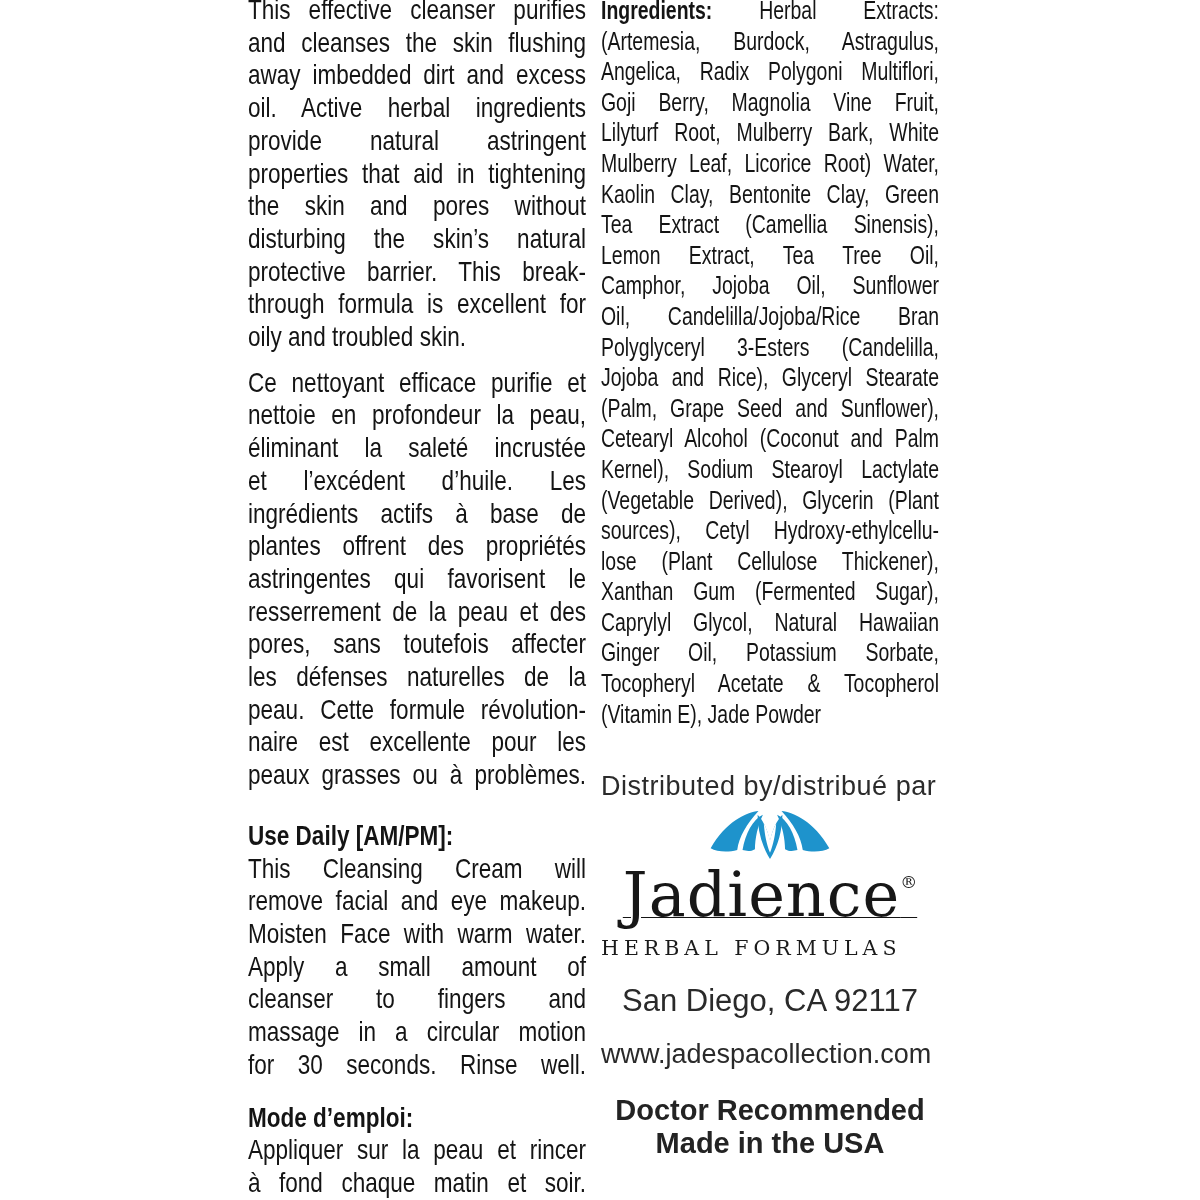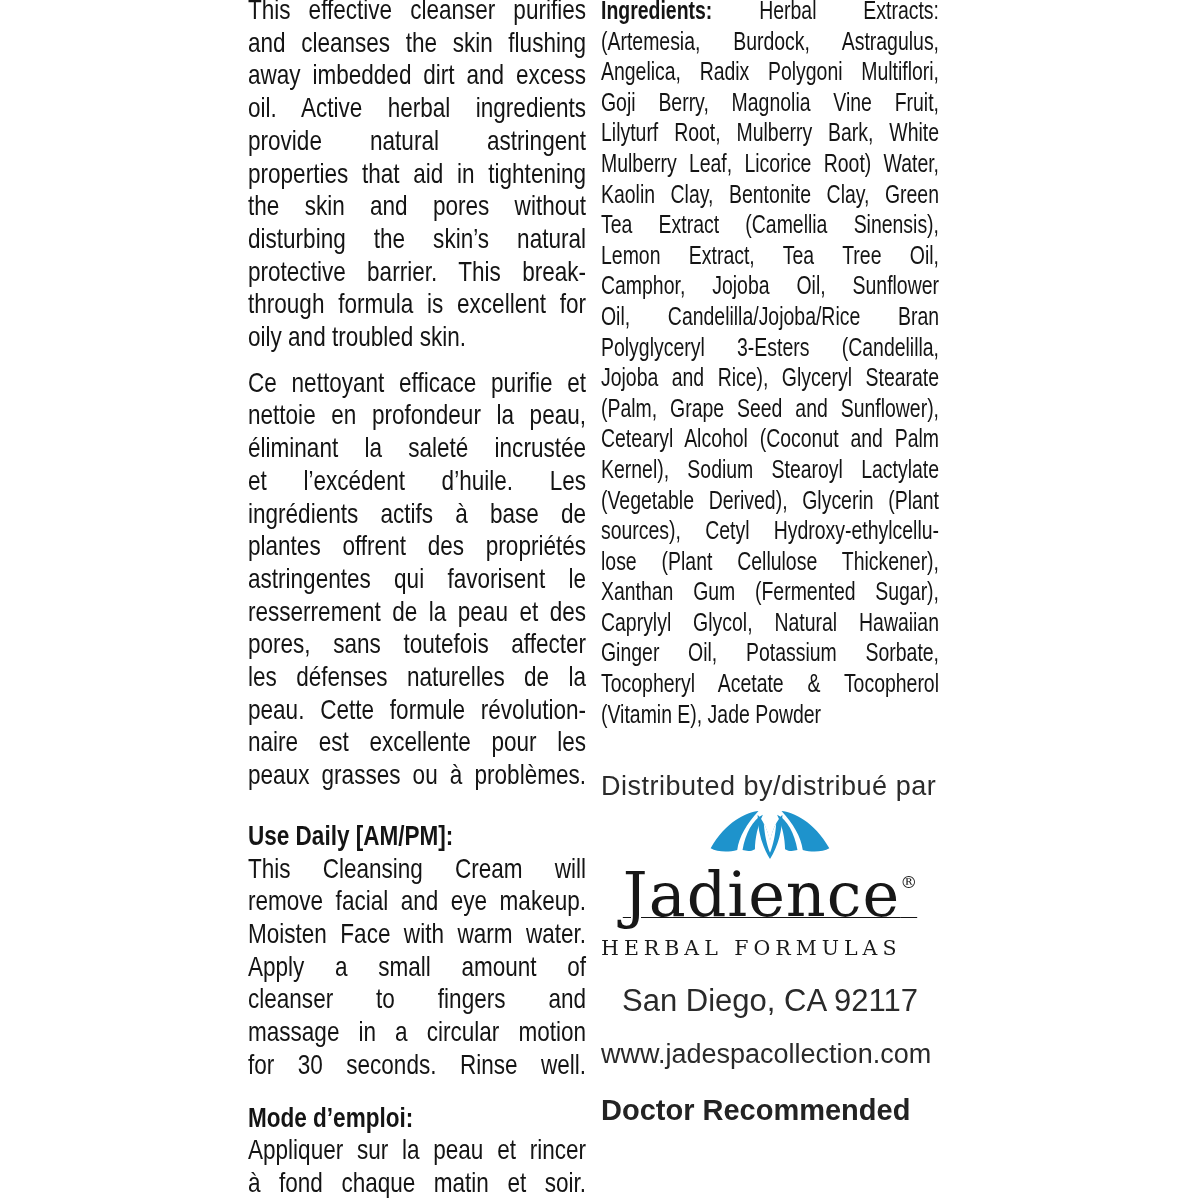--- a/index.html
+++ b/index.html
@@ -40,21 +40,21 @@
   .distributed{margin-top:42px;font-size:27px;line-height:30px;
                color:#2b2b2b;letter-spacing:0.5px;}
   .lotus{display:block;margin:7px auto 0 auto;width:124px;height:54px;color:var(--brand-blue);}
   .wordmark-row{margin-top:-16px;text-align:center;line-height:72px;white-space:nowrap;text-decoration:underline;}
   .brand-name{font-family:"DejaVu Serif", serif;font-size:62px;letter-spacing:1px;color:#171717;}
   .reg{font-family:"DejaVu Serif", serif;font-size:17px;vertical-align:28px;color:#171717;}
   .tagline{margin-top:-12px;font-family:"DejaVu Serif", serif;font-size:20.5px;line-height:26px;
            letter-spacing:5px;text-align:left;color:#1b1b1b;}
   .address{margin-top:23px;font-size:31px;line-height:34px;text-align:center;color:#2a2a2a;}
   .website{margin-top:21px;font-size:27px;line-height:30px;color:#2a2a2a;}
-  .claim1{margin-top:25px;font-weight:bold;font-size:29px;line-height:33px;text-align:left;color:#232323;}
+  .claim1{margin-top:25px;font-weight:bold;font-size:29px;line-height:33px;text-align:center;color:#232323;}
   .claim2{font-weight:bold;font-size:29px;line-height:33px;text-align:center;color:#232323;}
 </style>
 </head>
 <body>
 
 <div class="canvas">
 
   <div class="col col-left">
     <div class="condense condense-left">
       <div class="para">
@@ -154,14 +154,15 @@
     <div class="wordmark-row"><span class="brand-name">Jadience</span><span class="reg">®</span></div>
 
     <div class="tagline">HERBAL FORMULAS</div>
 
     <div class="address">San Diego, CA 92117</div>
 
     <div class="website">www.jadespacollection.com</div>
 
     <div class="claim1">Doctor Recommended</div>
 
+    <div class="claim2">Made in the USA</div>
   </div>
 </div>
 
 </body></html>

